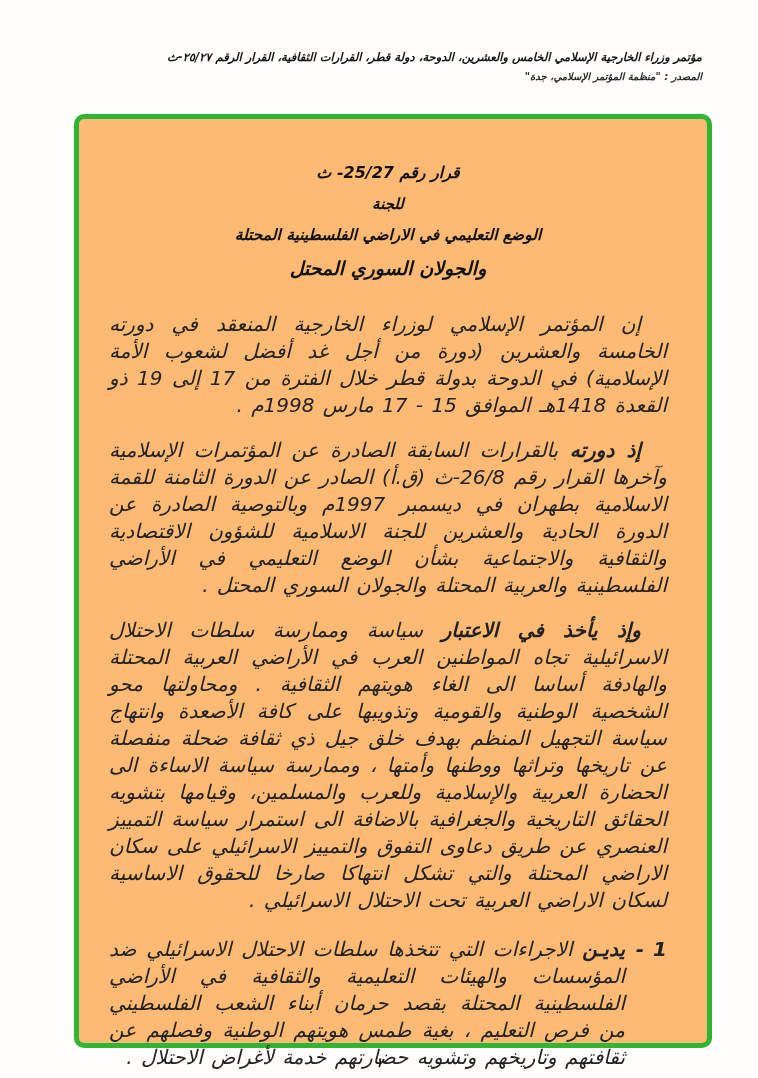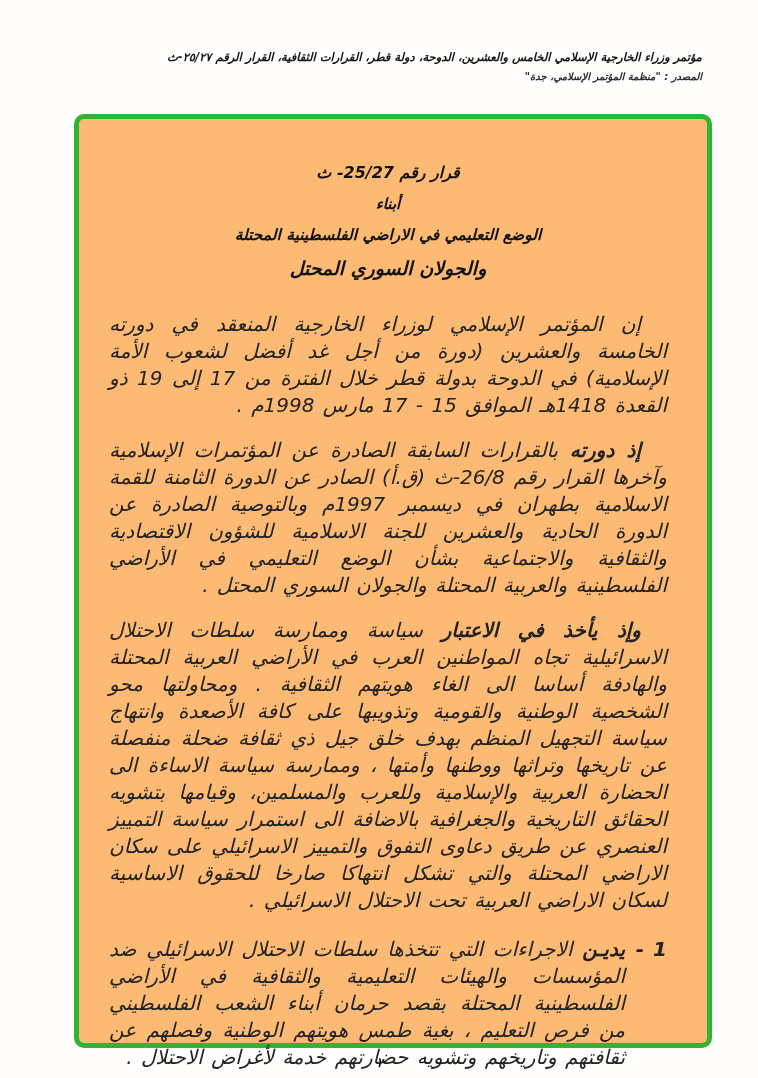--- a/index.html
+++ b/index.html
@@ -97,21 +97,21 @@
 
   <header class="src-header">
     <div class="line1">مؤتمر وزراء الخارجية الإسلامي الخامس والعشرين، الدوحة، دولة قطر، القرارات الثقافية، القرار الرقم ٢٥/٢٧-ث</div>
     <div class="line2">المصدر :  "منظمة المؤتمر الإسلامي، جدة"</div>
   </header>
 
   <section class="frame">
 
     <div class="titles">
       <div class="t t1">قرار رقم 25/27- ث</div>
-      <div class="t t2">أبناء</div>
+      <div class="t t2">للجنة</div>
       <div class="t t3">الوضع التعليمي في الاراضي الفلسطينية المحتلة</div>
       <div class="t t4">والجولان السوري المحتل</div>
     </div>
 
     <div class="doc-body">
 
       <p><span class="lead"></span> <span>إن المؤتمر الإسلامي لوزراء الخارجية المنعقد في دورته الخامسة والعشرين (دورة من أجل غد أفضل لشعوب الأمة الإسلامية) في الدوحة بدولة قطر خلال الفترة من 17 إلى 19 ذو القعدة 1418هـ الموافق 15 - 17 مارس 1998م .</span></p>
 
       <p><span class="lead">إذ دورته</span> <span>بالقرارات السابقة الصادرة عن المؤتمرات الإسلامية وآخرها القرار رقم 26/8-ث (ق.أ) الصادر عن الدورة الثامنة للقمة الاسلامية بطهران في ديسمبر 1997م وبالتوصية الصادرة عن الدورة الحادية والعشرين للجنة الاسلامية للشؤون الاقتصادية والثقافية والاجتماعية بشأن الوضع التعليمي في الأراضي الفلسطينية والعربية المحتلة والجولان السوري المحتل .</span></p>
 

